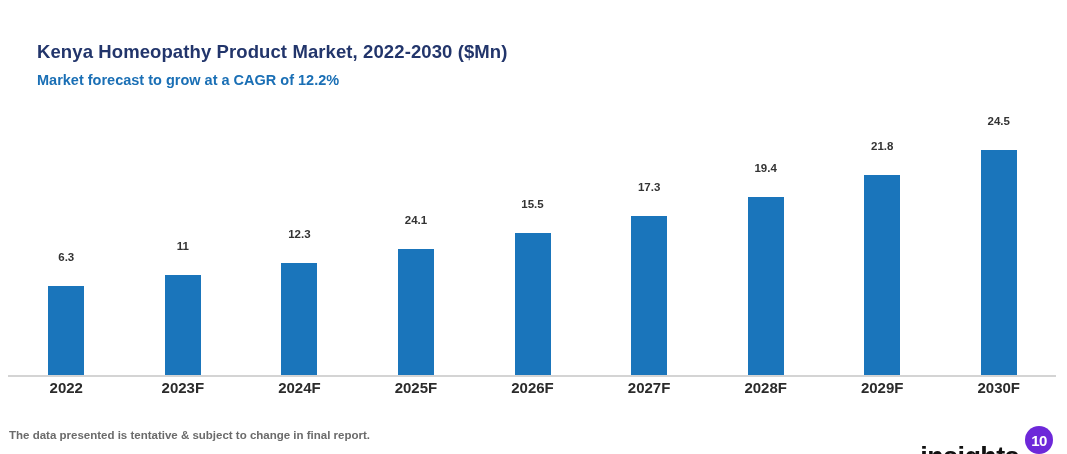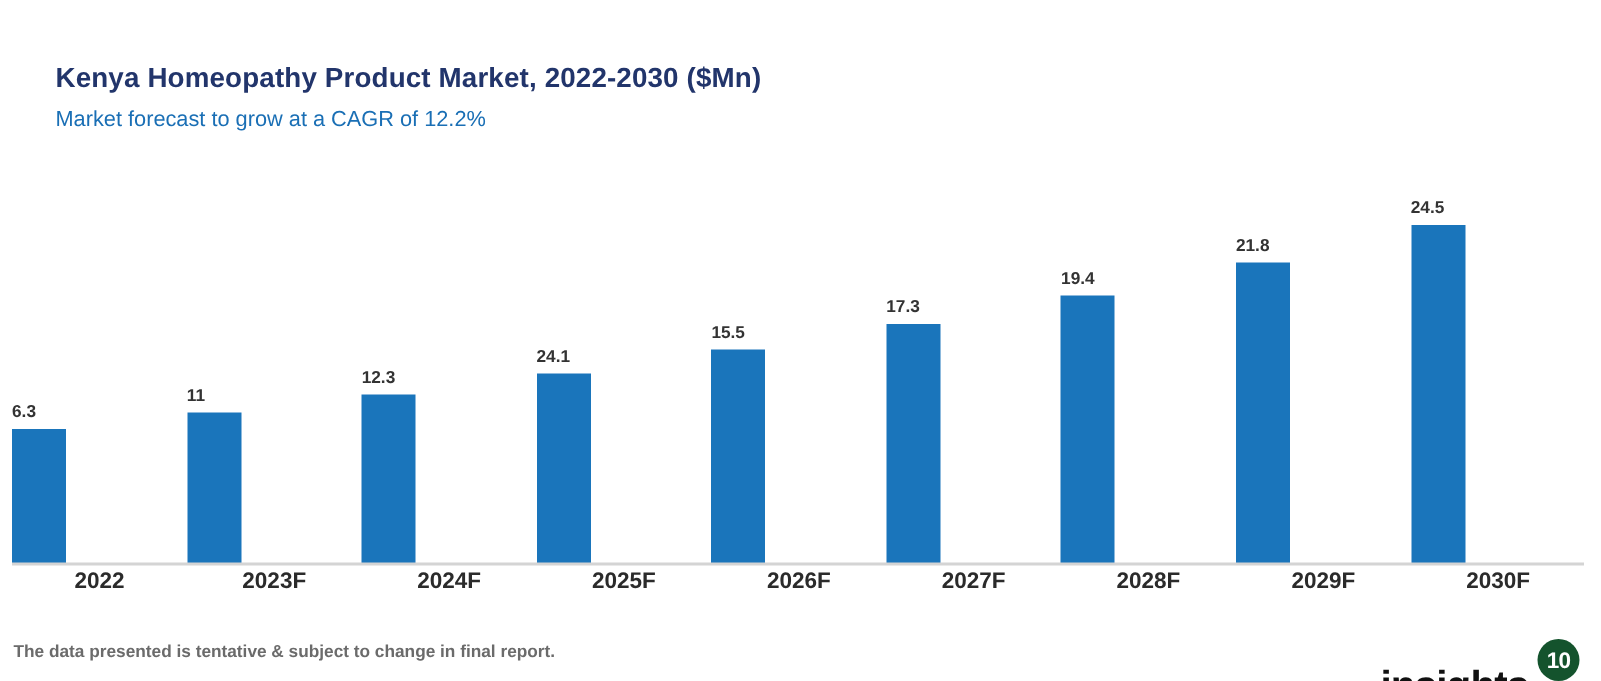--- a/index.html
+++ b/index.html
@@ -30,21 +30,21 @@
   #chart-title {
     font-size: 18.5px;
     font-weight: bold;
     color: #22356b;
     letter-spacing: 0.1px;
     line-height: 24px;
   }
   #chart-subtitle {
     margin-top: 7px;
     font-size: 14.5px;
-    font-weight: normal;
+    font-weight: bold;
     color: #1a6fb5;
     line-height: 18px;
   }
   
   #plot-area {
     position: absolute;
     left: 8px;
     top: 110px;
     width: 1049px;
     height: 266px;
@@ -58,21 +58,23 @@
     display: flex;
     align-items: flex-end;
     justify-content: space-around;
   }
   .bar-col {
     flex: 1 1 0;
     height: 100%;
     display: flex;
     flex-direction: column;
     justify-content: flex-end;
+    align-items: center;
     position: relative;
+    gap: 18px;
   }
   .bar-value {
     font-size: 11.5px;
     font-weight: bold;
     color: #333333;
     margin-bottom: 4px;
     line-height: 13px;
     white-space: nowrap;
   }
   .bar-rect {
@@ -127,21 +129,21 @@
     font-weight: bold;
     color: #111111;
     letter-spacing: -0.6px;
     line-height: 30px;
     margin-top: 34px;
   }
   #brand-badge {
     width: 28px;
     height: 28px;
     border-radius: 50%;
-    background: #14532d;
+    background: #6d28d9;
     color: #ffffff;
     font-size: 15px;
     font-weight: bold;
     display: flex;
     align-items: center;
     justify-content: center;
     letter-spacing: -0.5px;
   }
 </style>
 </head>

